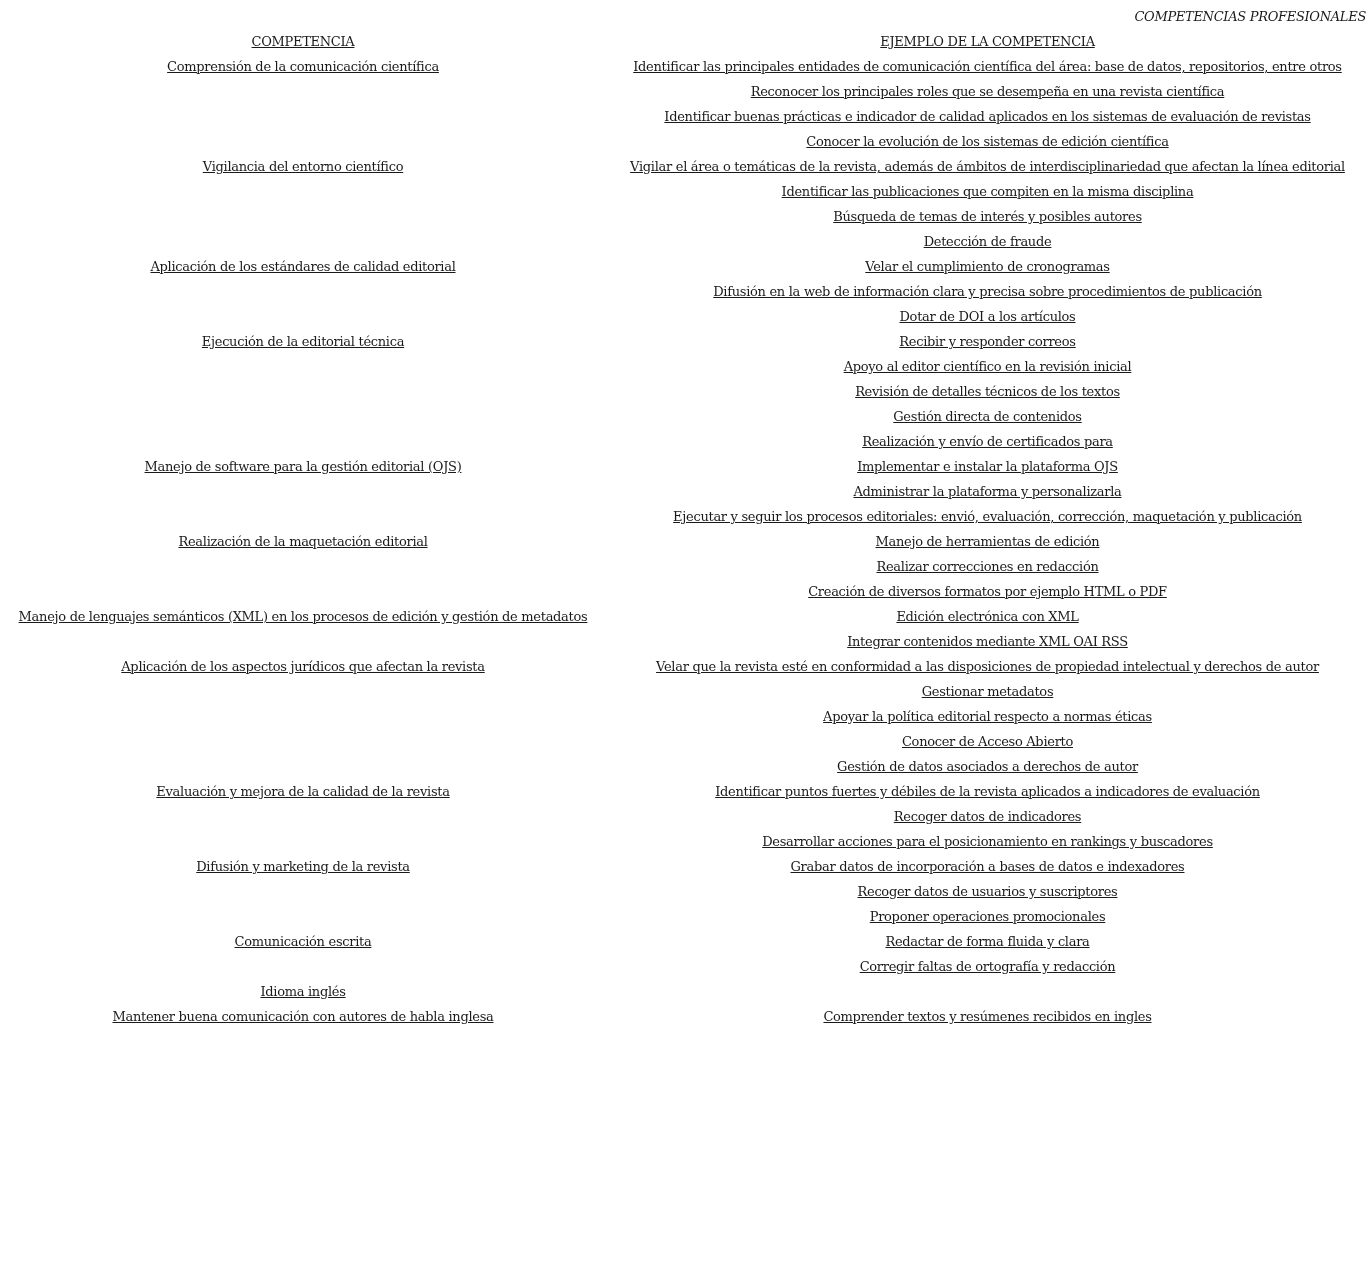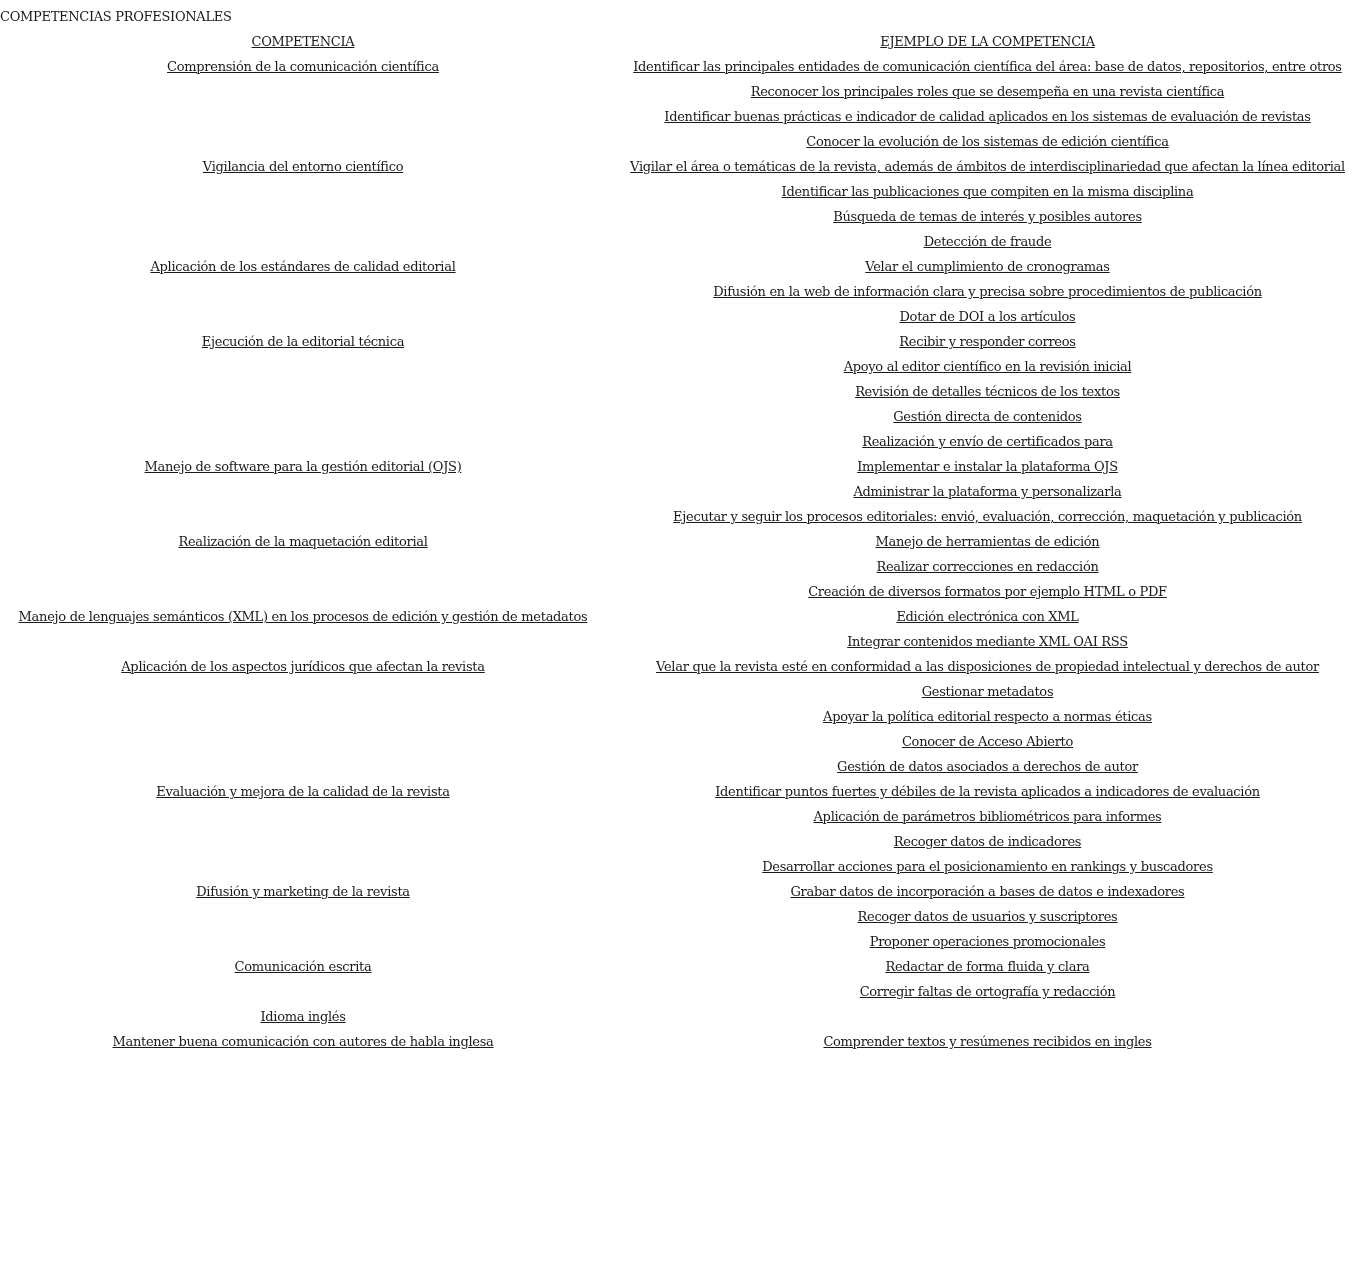--- a/index.html
+++ b/index.html
@@ -15,23 +15,24 @@
       font-family: "DejaVu Serif", "Liberation Serif", serif;
       font-size: 13px;
       color: #1a1a1a;
       letter-spacing: -0.3px;
     }
     .doc-title {
       position: absolute;
       top: 7px;
       left: 0;
       width: 1366px;
-      text-align: left;
+      text-align: right;
       line-height: 20px;
       white-space: nowrap;
+      font-style: italic;
     }
     .grid {
       position: absolute;
       top: 32px;
       left: 0;
       width: 1369px;
     }
     .row {
       display: flex;
       height: 25px;
@@ -177,24 +178,20 @@
       <div class="row">
         <div class="col-a"></div>
         <div class="col-b">Gestión de datos asociados a derechos de autor</div>
       </div>
       <div class="row">
         <div class="col-a">Evaluación y mejora de la calidad de la revista</div>
         <div class="col-b">Identificar puntos fuertes y débiles de la revista aplicados a indicadores de evaluación</div>
       </div>
       <div class="row">
         <div class="col-a"></div>
-        <div class="col-b">Aplicación de parámetros bibliométricos para informes</div>
-      </div>
-      <div class="row">
-        <div class="col-a"></div>
         <div class="col-b">Recoger datos de indicadores</div>
       </div>
       <div class="row">
         <div class="col-a"></div>
         <div class="col-b">Desarrollar acciones para el posicionamiento en rankings y buscadores</div>
       </div>
       <div class="row">
         <div class="col-a">Difusión y marketing de la revista</div>
         <div class="col-b">Grabar datos de incorporación a bases de datos e indexadores</div>
       </div>

